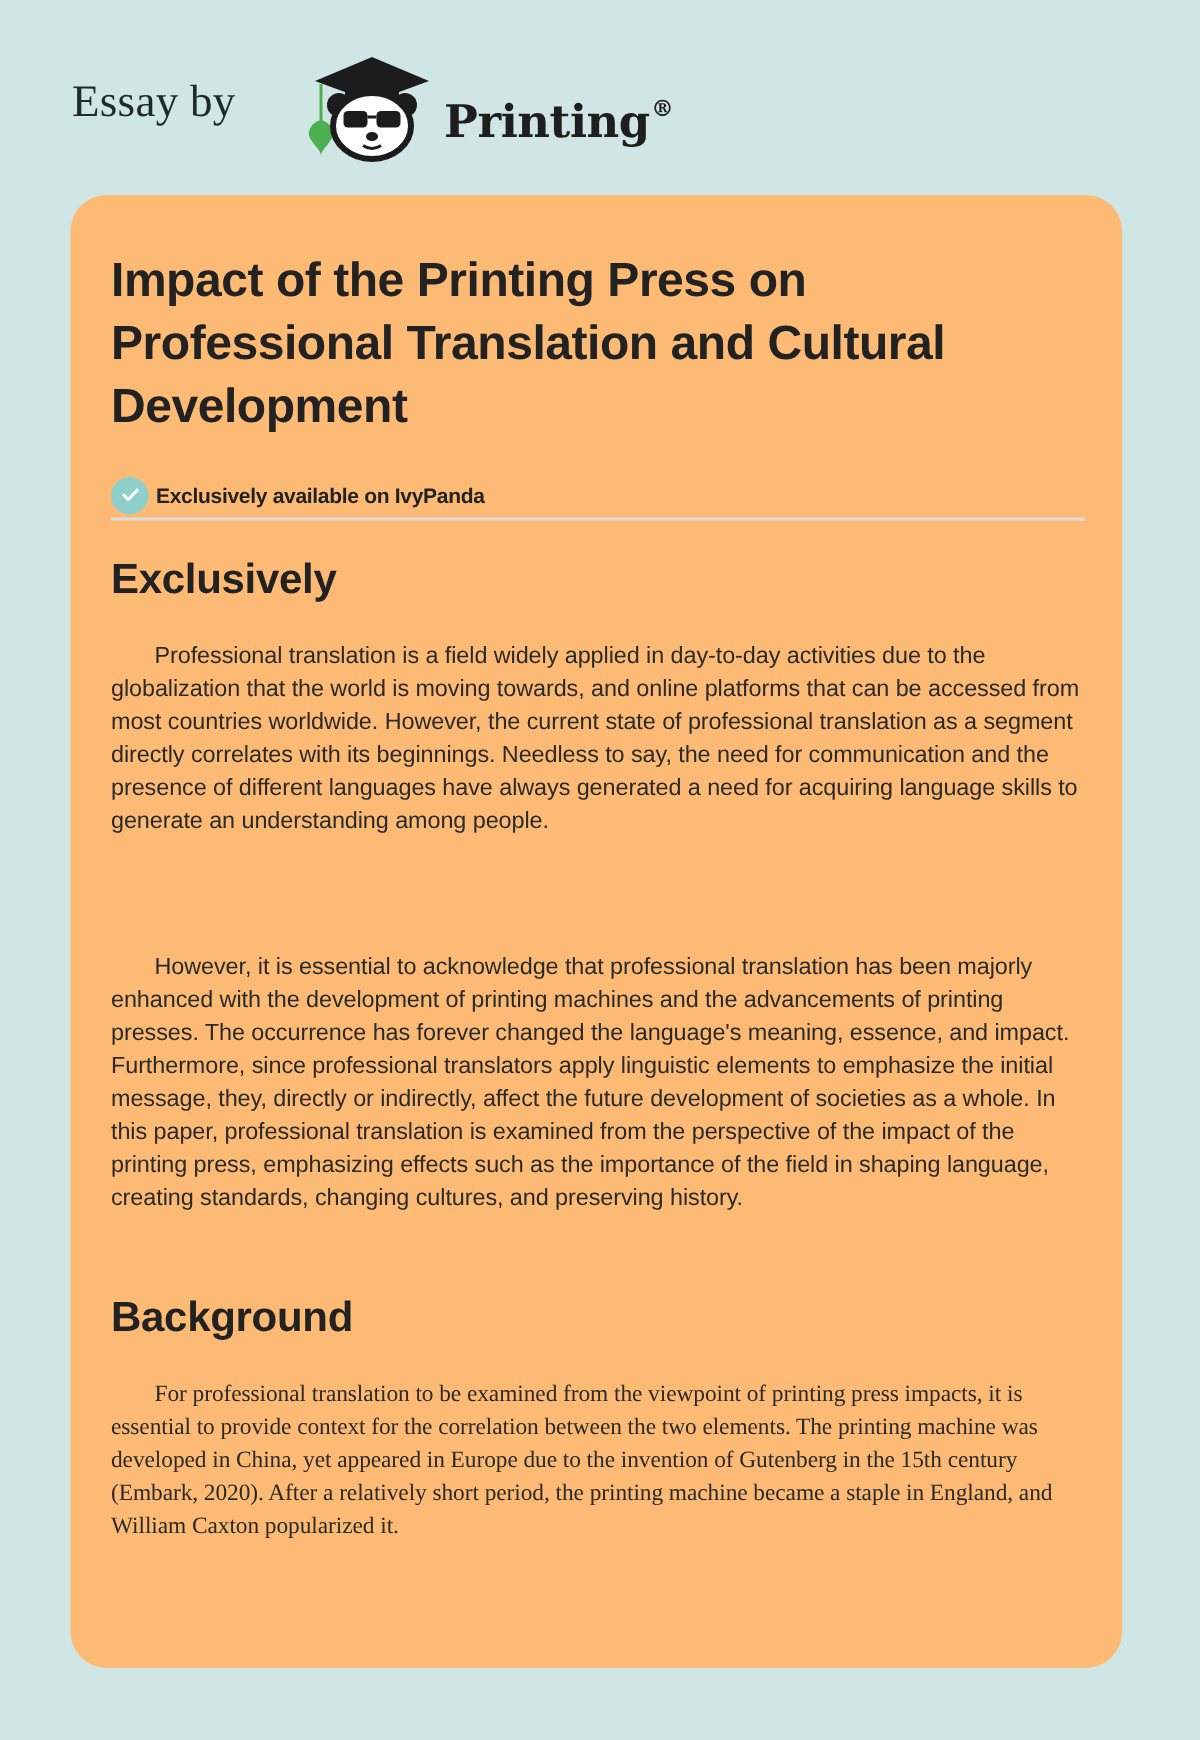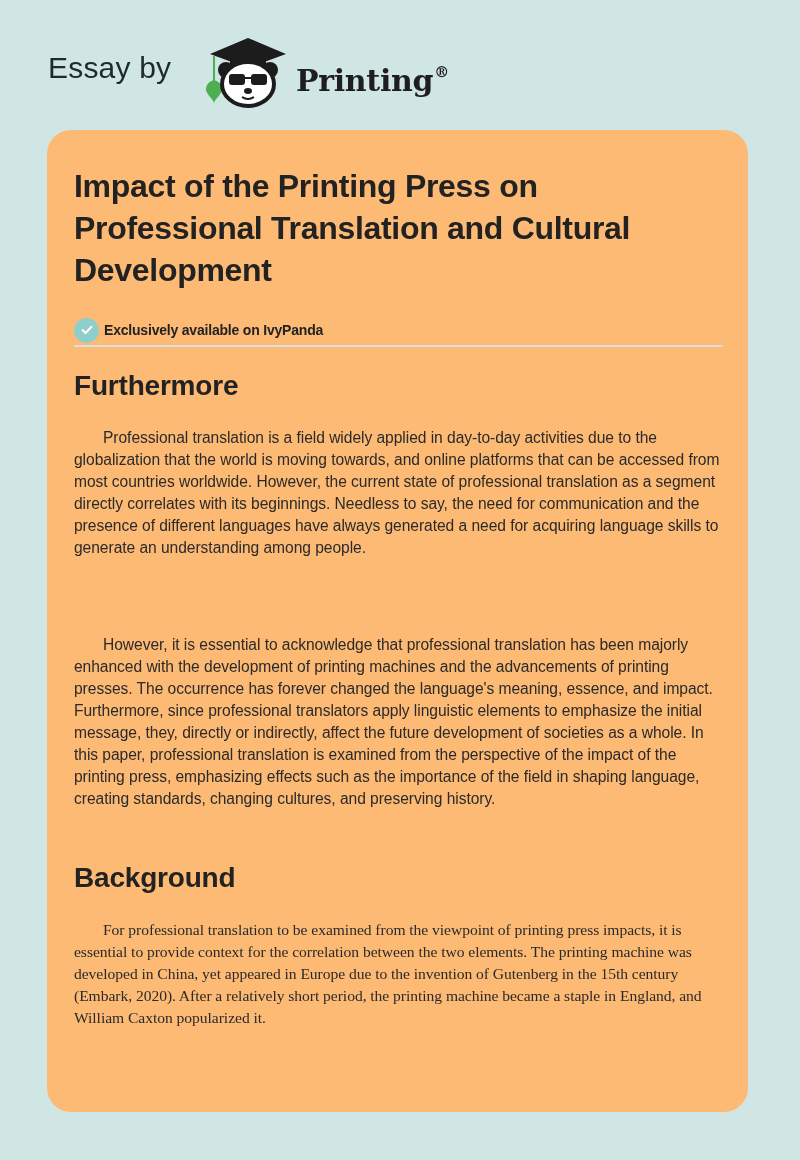--- a/index.html
+++ b/index.html
@@ -12,21 +12,21 @@
     body { position: relative; font-family: "Liberation Sans", sans-serif; color: #222; }
 
     .header {
       position: absolute;
       left: 0; top: 0;
       width: 800px; height: 130px;
     }
     .essay-by {
       position: absolute;
       left: 48px; top: 48px;
-      font-family: Liberation Sans, sans-serif;
+      font-family: Liberation Serif, serif;
       font-size: 30px;
       color: #1f2a2a;
       letter-spacing: 0.2px;
       line-height: 40px;
     }
     .logo-icon {
       position: absolute;
       left: 202px; top: 34px;
       width: 92px; height: 74px;
     }
@@ -155,19 +155,19 @@
     <span class="check-badge">
       <svg width="12" height="10" viewBox="0 0 12 10">
         <path d="M1.5,5 L4.5,8 L10.5,1.8" stroke="#ffffff" stroke-width="2" fill="none" stroke-linecap="round" stroke-linejoin="round"></path>
       </svg>
     </span>
     <span class="exclusive-label">Exclusively available on IvyPanda</span>
   </div>
 
   <div class="divider"></div>
 
-  <h2 class="section-heading" id="h-intro">Furthermore</h2>
+  <h2 class="section-heading" id="h-intro">Exclusively</h2>
   <p class="para" id="p-intro-1">Professional translation is a field widely applied in day-to-day activities due to the globalization that the world is moving towards, and online platforms that can be accessed from most countries worldwide. However, the current state of professional translation as a segment directly correlates with its beginnings. Needless to say, the need for communication and the presence of different languages have always generated a need for acquiring language skills to generate an understanding among people.</p>
   <p class="para" id="p-intro-2">However, it is essential to acknowledge that professional translation has been majorly enhanced with the development of printing machines and the advancements of printing presses. The occurrence has forever changed the language's meaning, essence, and impact. Furthermore, since professional translators apply linguistic elements to emphasize the initial message, they, directly or indirectly, affect the future development of societies as a whole. In this paper, professional translation is examined from the perspective of the impact of the printing press, emphasizing effects such as the importance of the field in shaping language, creating standards, changing cultures, and preserving history.</p>
 
   <h2 class="section-heading" id="h-bg">Background</h2>
   <p class="para" id="p-bg-1">For professional translation to be examined from the viewpoint of printing press impacts, it is essential to provide context for the correlation between the two elements. The printing machine was developed in China, yet appeared in Europe due to the invention of Gutenberg in the 15th century (Embark, 2020). After a relatively short period, the printing machine became a staple in England, and William Caxton popularized it.</p>
 </div>
 
 </body></html>

